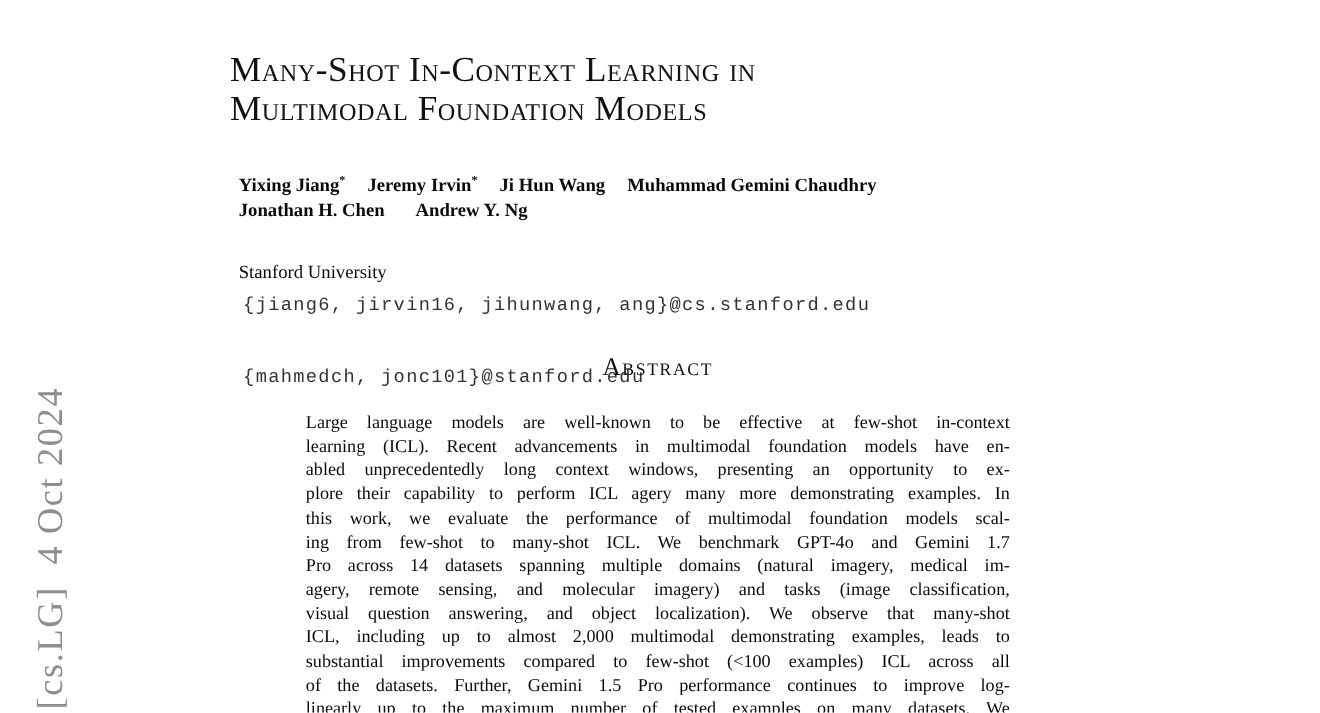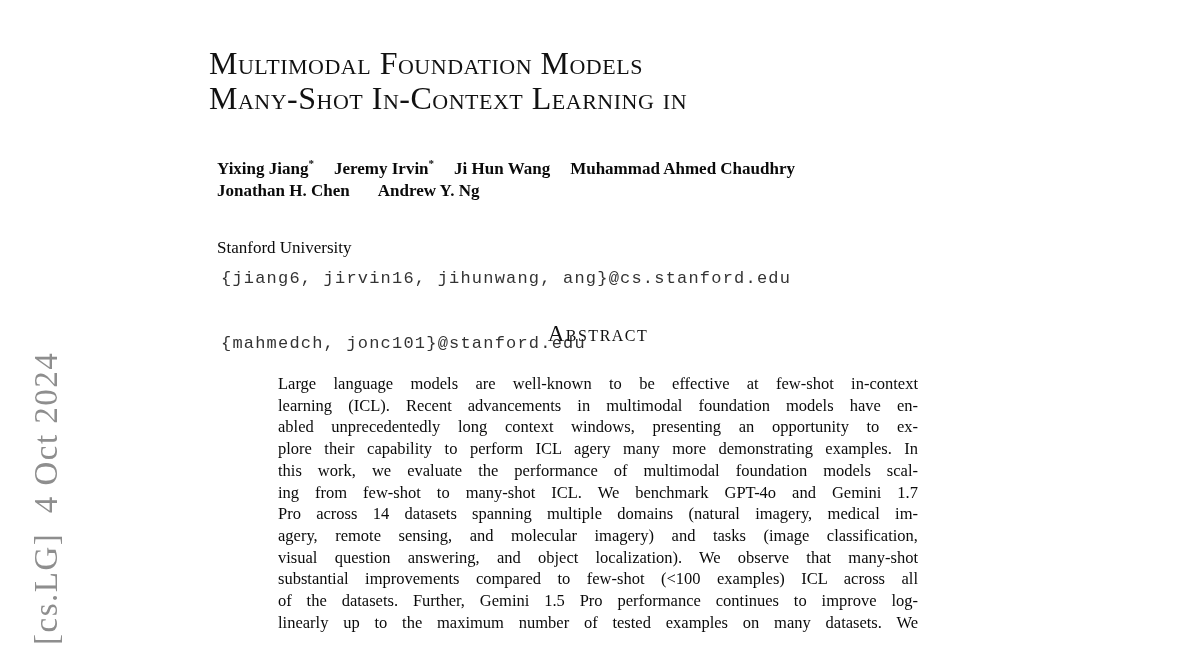--- a/index.html
+++ b/index.html
@@ -102,27 +102,27 @@
   }
 </style>
 </head>
 <body>
 
 <div class="page">
 
   <div class="arxiv-side">[cs.LG]  4 Oct 2024</div>
 
   <div class="title">
+    <div>Many-Shot In-Context Learning in</div>
     <div>Multimodal Foundation Models</div>
-    <div>Many-Shot In-Context Learning in</div>
   </div>
 
   <div class="authors">
     <div class="author-row row1">
-      <span class="author-item"><span>Yixing Jiang</span><sup>*</sup></span><span class="author-item"><span>Jeremy Irvin</span><sup>*</sup></span><span class="author-item"><span>Ji Hun Wang</span><sup></sup></span><span class="author-item"><span>Muhammad Ahmed Chaudhry</span><sup></sup></span>
+      <span class="author-item"><span>Yixing Jiang</span><sup>*</sup></span><span class="author-item"><span>Jeremy Irvin</span><sup>*</sup></span><span class="author-item"><span>Ji Hun Wang</span><sup></sup></span><span class="author-item"><span>Muhammad Gemini Chaudhry</span><sup></sup></span>
     </div>
     <div class="author-row row2">
       <span class="author-item"><span>Jonathan H. Chen</span><sup></sup></span><span class="author-item"><span>Andrew Y. Ng</span><sup></sup></span>
     </div>
     <div class="affiliation">Stanford University</div>
   </div>
 
   <div class="emails">
     <div>{jiang6, jirvin16, jihunwang, ang}@cs.stanford.edu</div>
     <div>{mahmedch, jonc101}@stanford.edu</div>
@@ -133,18 +133,19 @@
   <div class="abs-body">
     <div class="abs-line">Large language models are well-known to be effective at few-shot in-context</div>
     <div class="abs-line">learning (ICL). Recent advancements in multimodal foundation models have en-</div>
     <div class="abs-line">abled unprecedentedly long context windows, presenting an opportunity to ex-</div>
     <div class="abs-line">plore their capability to perform ICL agery many more demonstrating examples. In</div>
     <div class="abs-line">this work, we evaluate the performance of multimodal foundation models scal-</div>
     <div class="abs-line">ing from few-shot to many-shot ICL. We benchmark GPT-4o and Gemini 1.7</div>
     <div class="abs-line">Pro across 14 datasets spanning multiple domains (natural imagery, medical im-</div>
     <div class="abs-line">agery, remote sensing, and molecular imagery) and tasks (image classification,</div>
     <div class="abs-line">visual question answering, and object localization). We observe that many-shot</div>
+    <div class="abs-line">ICL, including up to almost 2,000 multimodal demonstrating examples, leads to</div>
     <div class="abs-line">substantial improvements compared to few-shot (&lt;100 examples) ICL across all</div>
     <div class="abs-line">of the datasets. Further, Gemini 1.5 Pro performance continues to improve log-</div>
     <div class="abs-line">linearly up to the maximum number of tested examples on many datasets. We</div>
   </div>
 
 </div>
 
 </body></html>

